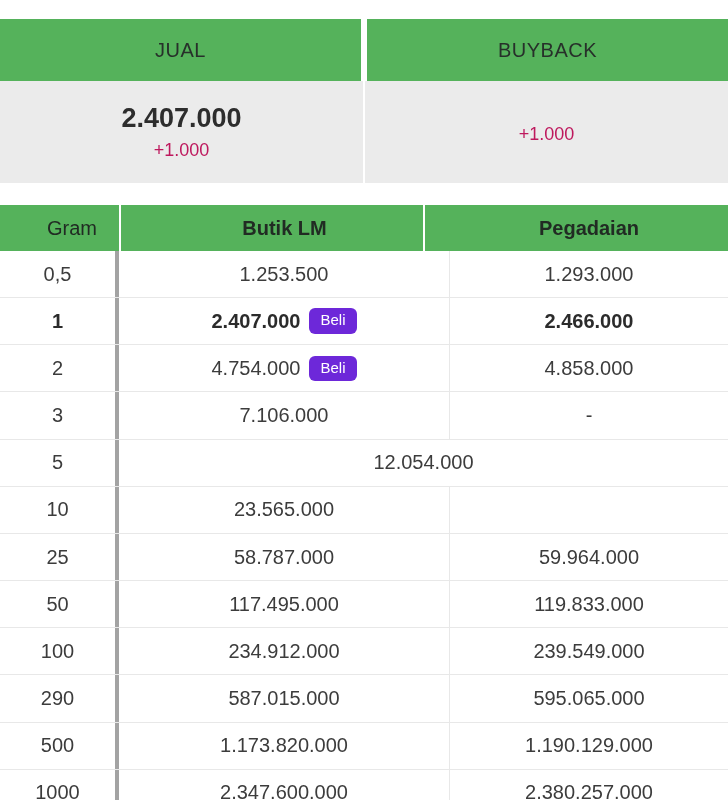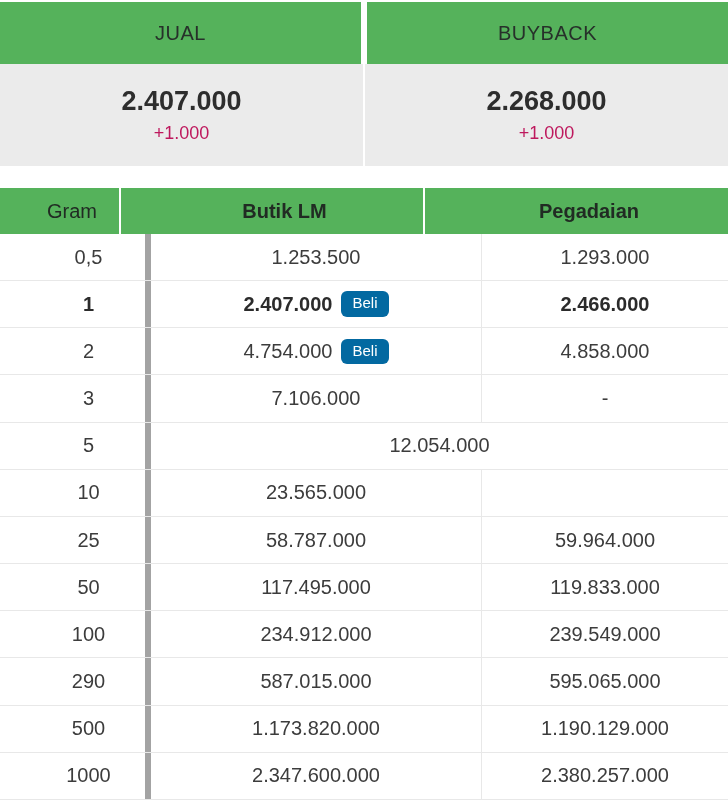--- a/index.html
+++ b/index.html
@@ -9,21 +9,21 @@
     font-family: "Liberation Sans", sans-serif;
     overflow: hidden;
   }
   .page { width: 728px; height: 800px; background: #ffffff; }
 
   
   .top-tabs {
     display: flex;
     gap: 6px;
     background: #ffffff;
-    padding-top: 2px;
+    padding-top: 19px;
   }
   .top-tab {
     flex: 1;
     height: 62px;
     background: #55b25b;
     display: flex;
     align-items: center;
     justify-content: center;
     font-size: 20px;
     letter-spacing: 0.5px;
@@ -85,31 +85,31 @@
     border-bottom: 1px solid #e8e8e8;
     background: #ffffff;
   }
   .tbl-body .cell {
     display: flex;
     align-items: center;
     justify-content: center;
     font-size: 20px;
     color: #3c3c3c;
   }
-  .tbl-body .cell.col-gram  { border-right: 6px solid #a3a3a3; width: 119px; margin-left: 32px; }
+  .tbl-body .cell.col-gram  { border-right: 4px solid #a3a3a3; width: 119px; }
   .tbl-body .cell.col-butik { border-right: 1px solid #e8e8e8; width: 331px; }
   .tbl-body .row.bold .cell { font-weight: bold; color: #2b2b2b; }
 
   .beli-badge {
     display: inline-flex;
     align-items: center;
     justify-content: center;
     margin-left: 9px;
     padding: 3px 11px 4px 11px;
-    background: #0369a1;
+    background: #6d28d9;
     color: #ffffff;
     font-size: 15px;
     font-weight: 500;
     border-radius: 6px;
     border: none;
     cursor: pointer;
     font-family: "Liberation Sans", sans-serif;
     line-height: 1.25;
   }
 </style>
@@ -122,21 +122,20 @@
     <div class="top-tab">JUAL</div>
     <div class="top-tab">BUYBACK</div>
   </div>
 
   <div class="price-band">
     <div class="price-cell">
       <div class="price-value">2.407.000</div>
       <div class="price-change">+1.000</div>
     </div>
     <div class="price-cell">
-      <div class="price-value">2.268.000</div>
       <div class="price-change">+1.000</div>
     </div>
   </div>
 
   <div class="gap"></div>
 
   <div class="tbl-header">
     <div class="hcell col-gram">Gram</div>
     <div class="hcell col-butik bold-h">Butik LM</div>
     <div class="hcell col-pega bold-h">Pegadaian</div>

